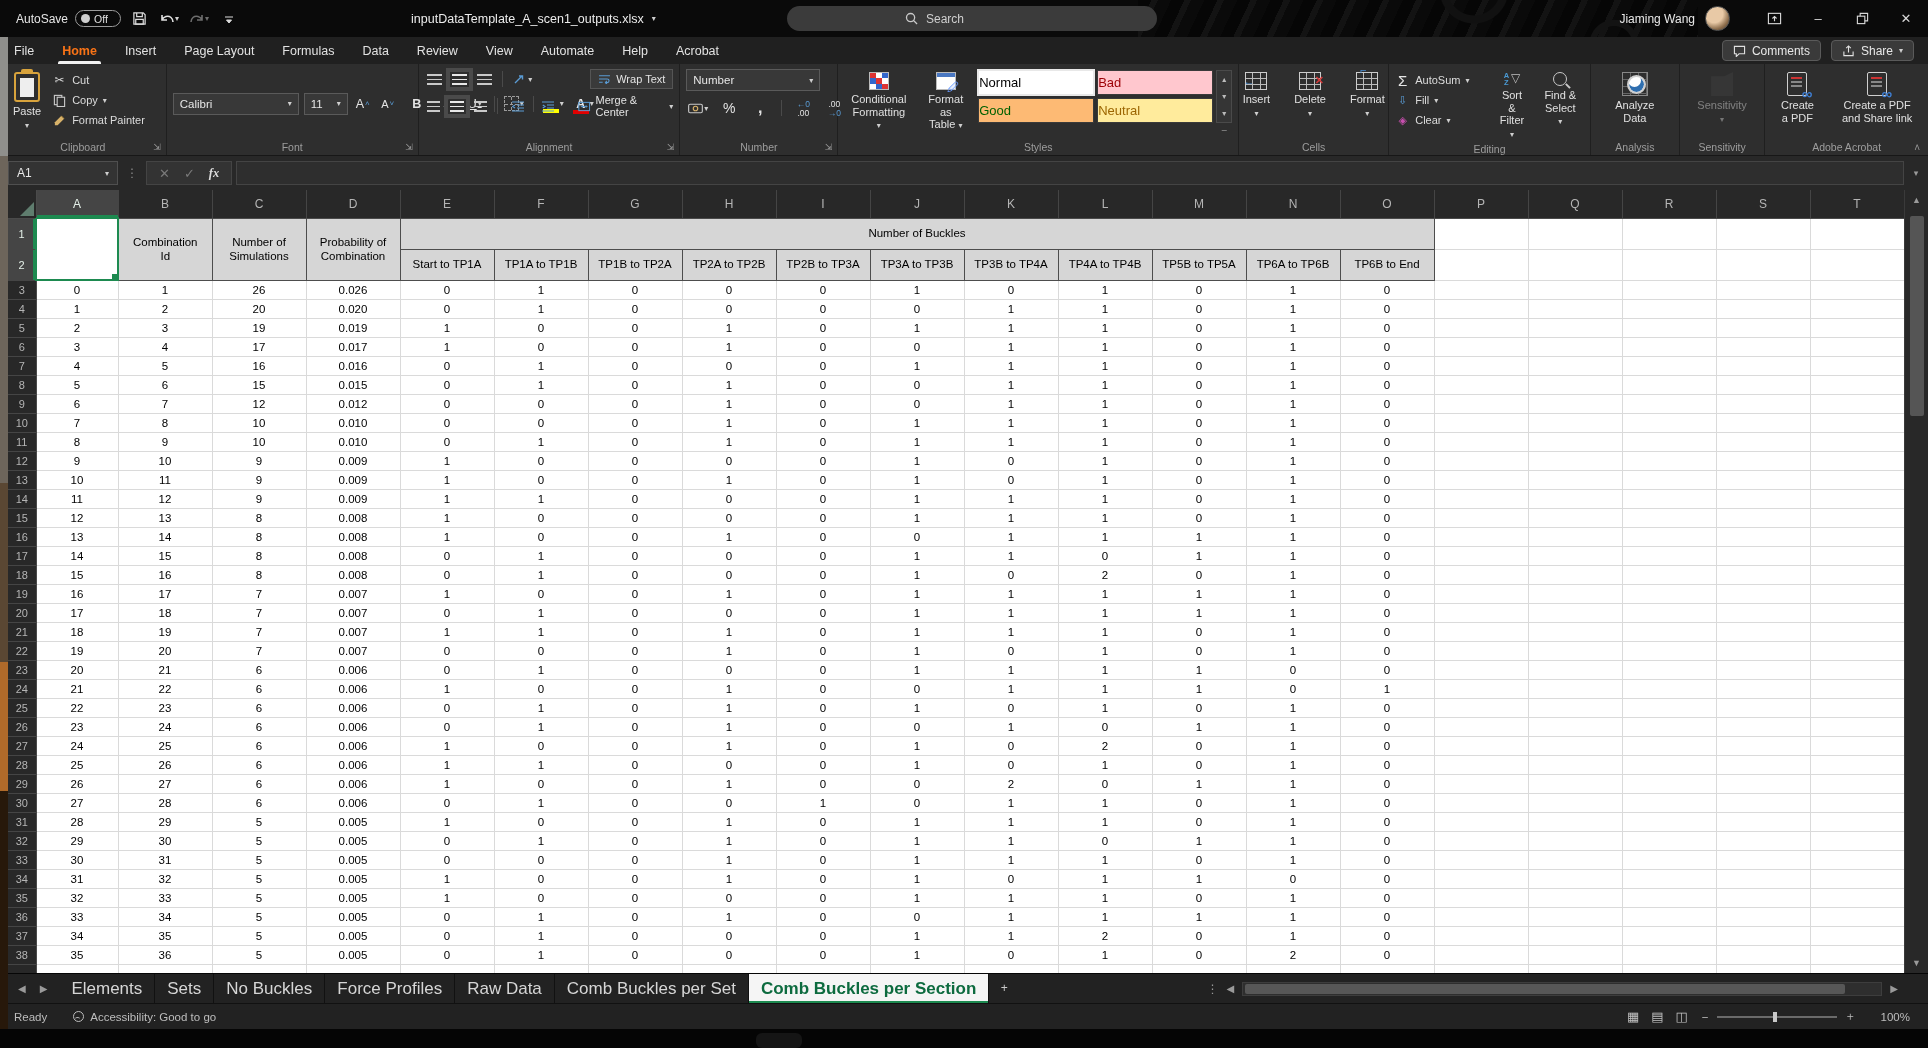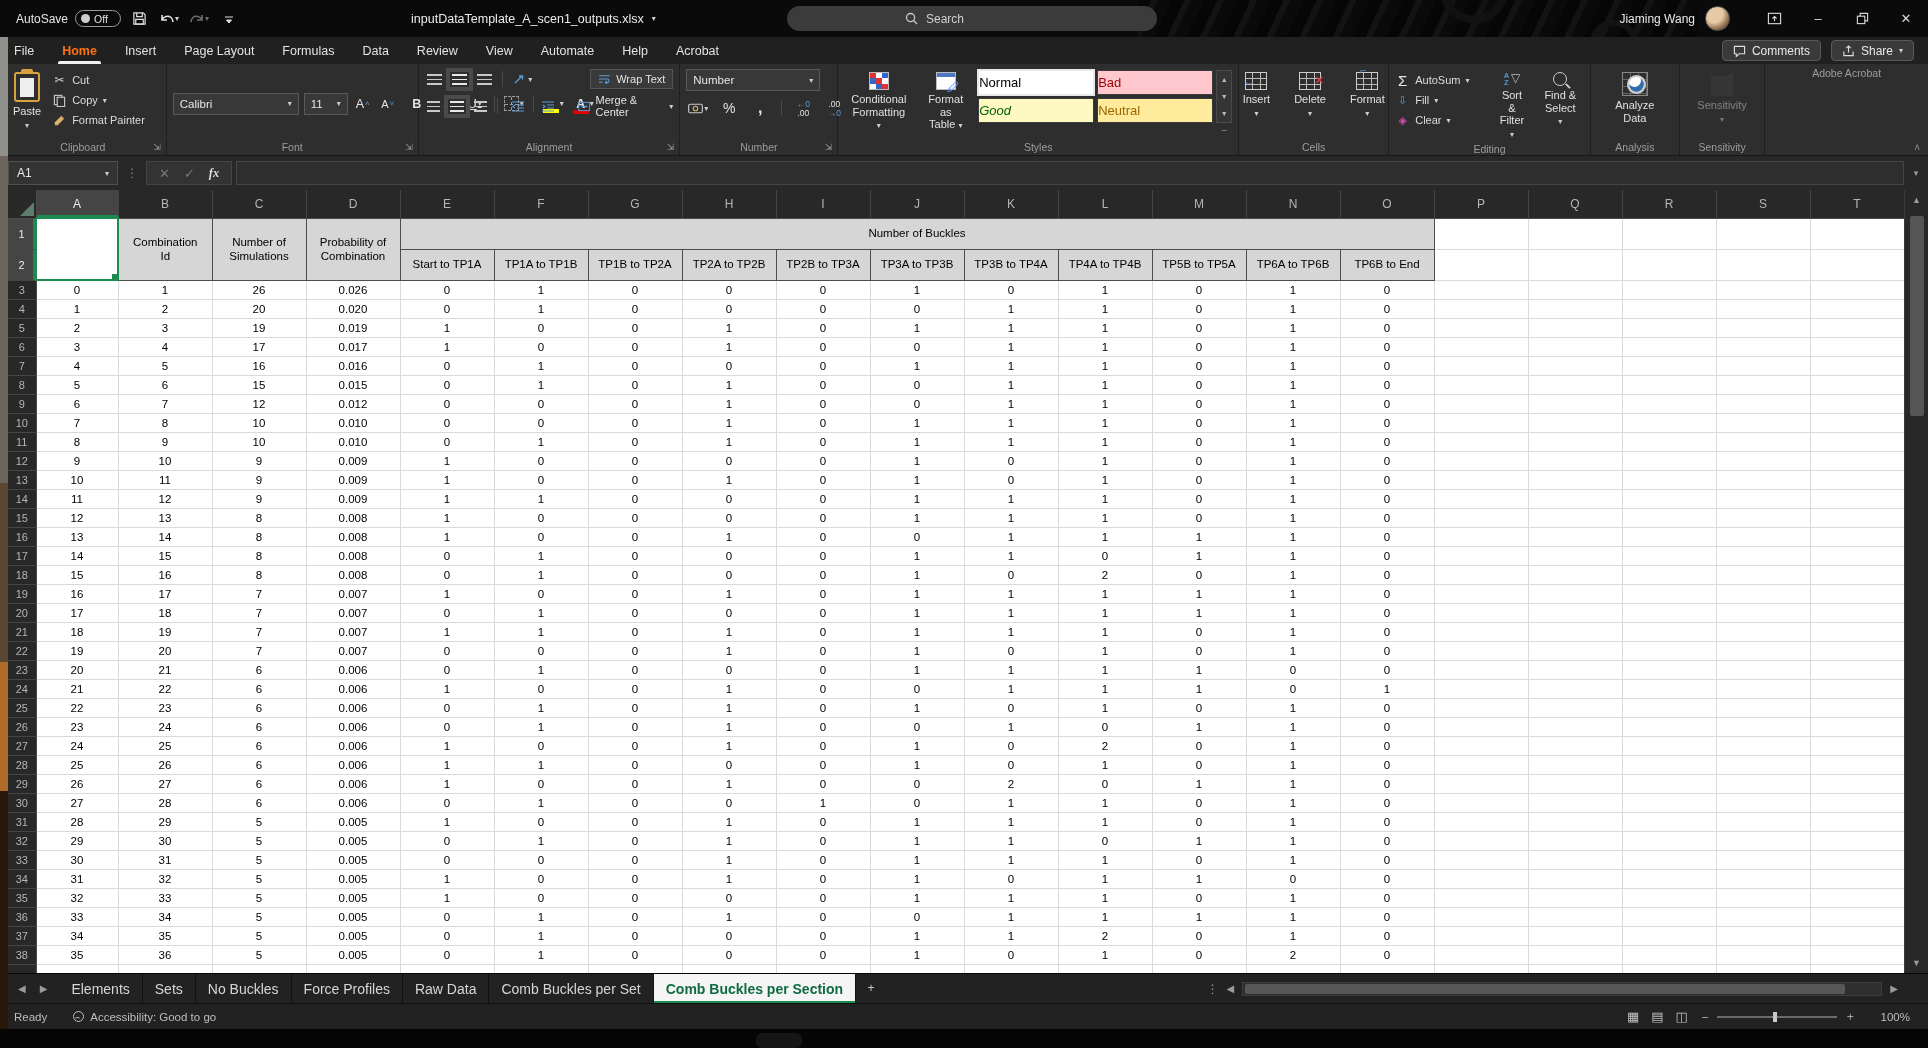--- a/index.html
+++ b/index.html
@@ -124,21 +124,21 @@
   
   .vscroll { position:absolute; top:190px; right:0; width:24px; height:783px; background:#282828; border-left:1px solid #3a3a3a; display:flex; flex-direction:column; align-items:center; z-index:11; }
   .vscroll .arr { height:20px; display:flex; align-items:center; justify-content:center; color:#9a9a9a; font-size:9px; width:100%; }
   .vthumb { width:14px; height:200px; background:#555; border-radius:2px; margin-top:6px; }
   .vspace { flex:1; }
 
   
   .tabbar { position:absolute; top:973px; left:0; width:1928px; height:30px; background:#222; border-top:1px solid #060606; display:flex; align-items:stretch; z-index:12; }
   .tab-nav { display:flex; align-items:center; gap:14px; padding:0 12px 0 18px; color:#9a9a9a; font-size:10px; }
   .stabs { display:flex; align-items:stretch; }
-  .stab { display:flex; align-items:center; padding:0 12px; font-size:14px; color:#d6d6d6; border-right:1px solid #111; position:relative; }
+  .stab { display:flex; align-items:center; padding:0 12px; font-size:17px; color:#d6d6d6; border-right:1px solid #111; position:relative; }
   .stab.active { background:#f5f5f5; color:#0d6b3f; font-weight:bold; }
   .stab.active::after { content:""; position:absolute; left:0; right:0; bottom:0; height:2px; background:#1d8a50; }
   .addsheet { width:30px; display:flex; align-items:center; justify-content:center; }
   .addsheet span { width:16px; height:16px; border-radius:50%; color:#c9c9c9; font-size:12px; line-height:15px; text-align:center; }
   .hs-right { margin-left:auto; display:flex; align-items:center; gap:8px; padding-right:30px; }
   .hdots { color:#9a9a9a; font-size:12px; }
   .hs-arr { color:#9a9a9a; font-size:10px; }
   .htrack { width:640px; height:14px; background:#2e2e2e; border:1px solid #3d3d3d; position:relative; }
   .hthumb { position:absolute; left:2px; top:1px; height:10px; width:600px; background:#575757; border-radius:2px; }
 
@@ -444,21 +444,21 @@
         <span><span>Conditional</span><br><span>Formatting</span> <span class="chev">▾</span></span>
       </div>
       <div class="bigbtn">
         <span class="fat-icon"></span>
         <span><span>Format as</span><br><span>Table</span> <span class="chev">▾</span></span>
       </div>
       <div class="gallery">
         <div class="gal-grid">
             <span class="gal-item selected" style="background: rgb(255, 255, 255); color: rgb(0, 0, 0);">Normal</span>
             <span class="gal-item" style="background: rgb(255, 199, 206); color: rgb(156, 0, 6);">Bad</span>
-            <span class="gal-item" style="background: #fef9c3; color: rgb(0, 97, 0); font-style: italic;">Good</span>
+            <span class="gal-item" style="background: #fdba74; color: rgb(0, 97, 0);">Good</span>
             <span class="gal-item" style="background: rgb(255, 235, 156); color: rgb(156, 101, 0);">Neutral</span>
           </div>
         <div class="gal-scroll">
           <span>▲</span>
           <span>▼</span>
           <span>▼<br>─</span>
         </div>
       </div>
     </div>
     <div class="g-label">
@@ -550,20 +550,30 @@
         <span>Sensitivity</span>
           <span class="chev">▾</span>
       </div>
     </div>
     <div class="g-label">
         <span>Sensitivity</span>
       </div>
   </div>
 
   <div class="group" style="width:168px; border-right:none">
+    <div class="g-body" style="justify-content:center; gap:14px">
+      <div class="bigbtn">
+        <span class="pdf-icon"></span>
+        <span><span>Create</span><br><span>a PDF</span></span>
+      </div>
+      <div class="bigbtn">
+        <span class="pdf-icon"></span>
+        <span><span>Create a PDF</span><br><span>and Share link</span></span>
+      </div>
+    </div>
     <div class="g-label">
         <span>Adobe Acrobat</span>
       </div>
     <span class="collapse-chev">˄</span>
   </div>
 </div>
 
 <div class="fbar">
   <span class="namebox">
       <span>A1</span>

